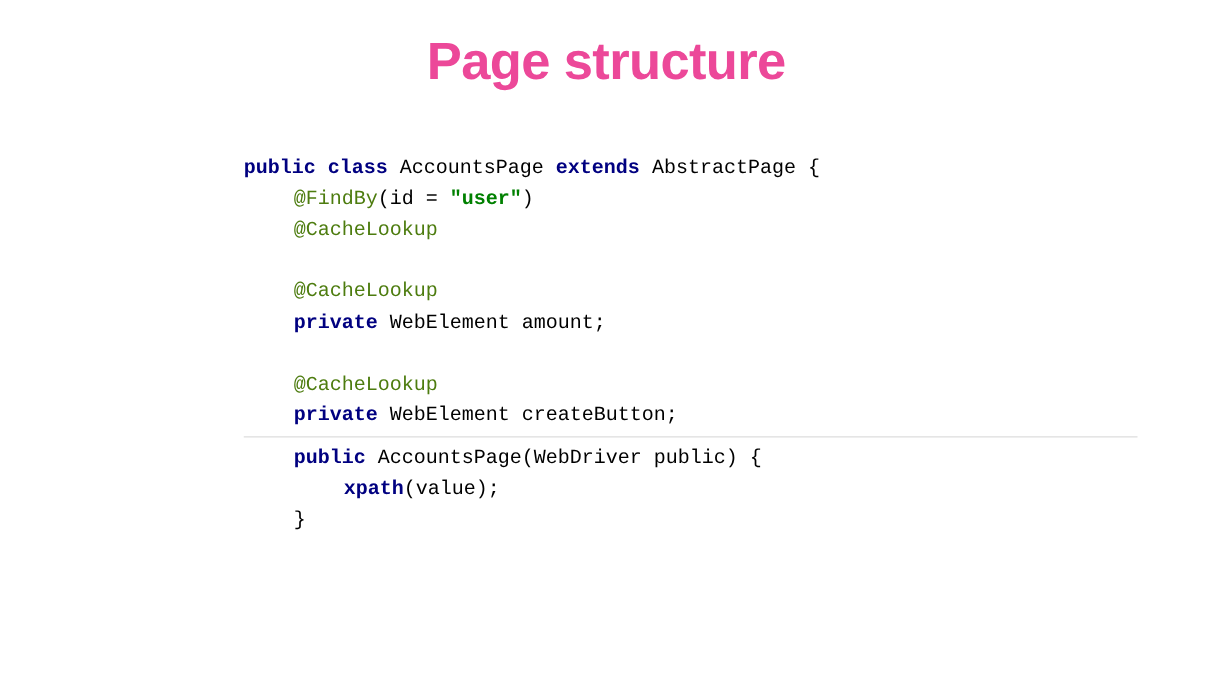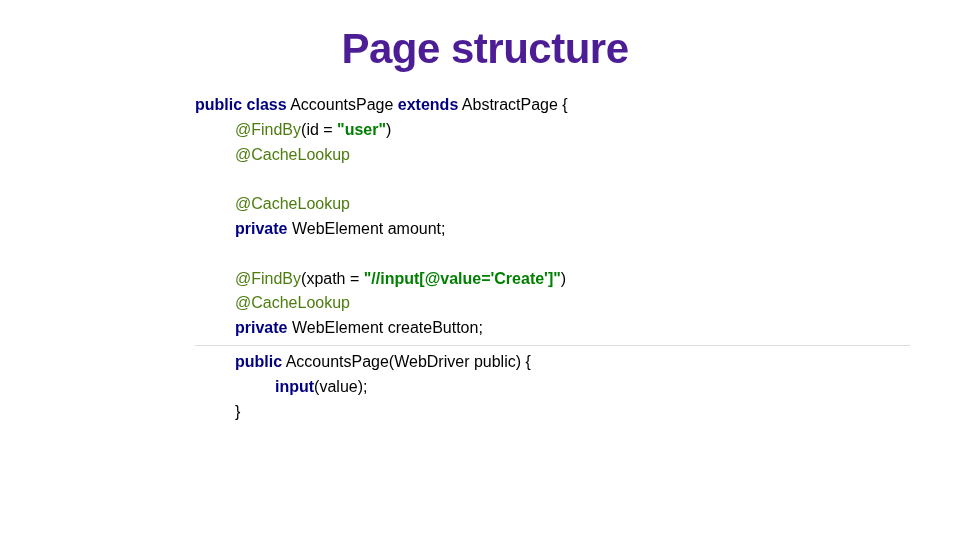--- a/index.html
+++ b/index.html
@@ -7,32 +7,33 @@
       width: 970px;
       height: 545px;
       background: #ffffff;
       font-family: Arial, sans-serif;
       overflow: hidden;
     }
     .title {
       text-align: center;
       font-size: 42px;
       font-weight: 900;
-      color: #4c1d95;
+      color: #ec4899;
       padding-top: 25px;
       padding-bottom: 20px;
       letter-spacing: -0.5px;
     }
     .code-container {
       margin-left: 195px;
       margin-right: 60px;
-      font-family: Liberation Sans, sans-serif;
+      font-family: Liberation Mono, monospace;
       font-size: 16px;
       line-height: 1.55;
       font-weight: bold;
+      margin-top: 29px;
     }
     .code-line {
       white-space: pre;
     }
     .kw { color: #000080; font-weight: bold; }
     .type { color: #000000; font-weight: normal; }
     .plain { color: #000000; font-weight: normal; }
     .ann { color: #4d7c0f; font-weight: normal; }
     .str { color: #008000; font-weight: bold; }
     .italic { font-style: italic; font-weight: normal; }
@@ -60,28 +61,27 @@
 
 
   <div class="blank"></div>
 
   <div class="code-line indent1"><span class="ann">@CacheLookup</span></div>
 
   <div class="code-line indent1"><span class="kw">private</span><span class="plain"> </span><span class="type">WebElement</span><span class="plain"> </span><span class="plain">amount</span><span class="plain">;</span></div>
 
   <div class="blank"></div>
 
-  <div class="code-line indent1"><span class="ann">@FindBy</span><span class="plain">(</span><span class="plain">xpath = </span><span class="str">"//input[@value='Create']"</span><span class="plain">)</span></div>
 
   <div class="code-line indent1"><span class="ann">@CacheLookup</span></div>
 
   <div class="code-line indent1"><span class="kw">private</span><span class="plain"> </span><span class="type">WebElement</span><span class="plain"> </span><span class="plain">createButton</span><span class="plain">;</span></div>
 
   <hr class="divider">
 
   <div class="code-line indent1"><span class="kw">public</span><span class="plain"> </span><span class="plain">AccountsPage</span><span class="plain">(WebDriver public) {</span></div>
 
-  <div class="code-line indent2"><span class="kw">input</span><span class="plain">(value);</span></div>
+  <div class="code-line indent2"><span class="kw">xpath</span><span class="plain">(value);</span></div>
 
 
   <div class="code-line indent1"><span class="plain">}</span></div>
 
 </div>
 
 </body></html>

